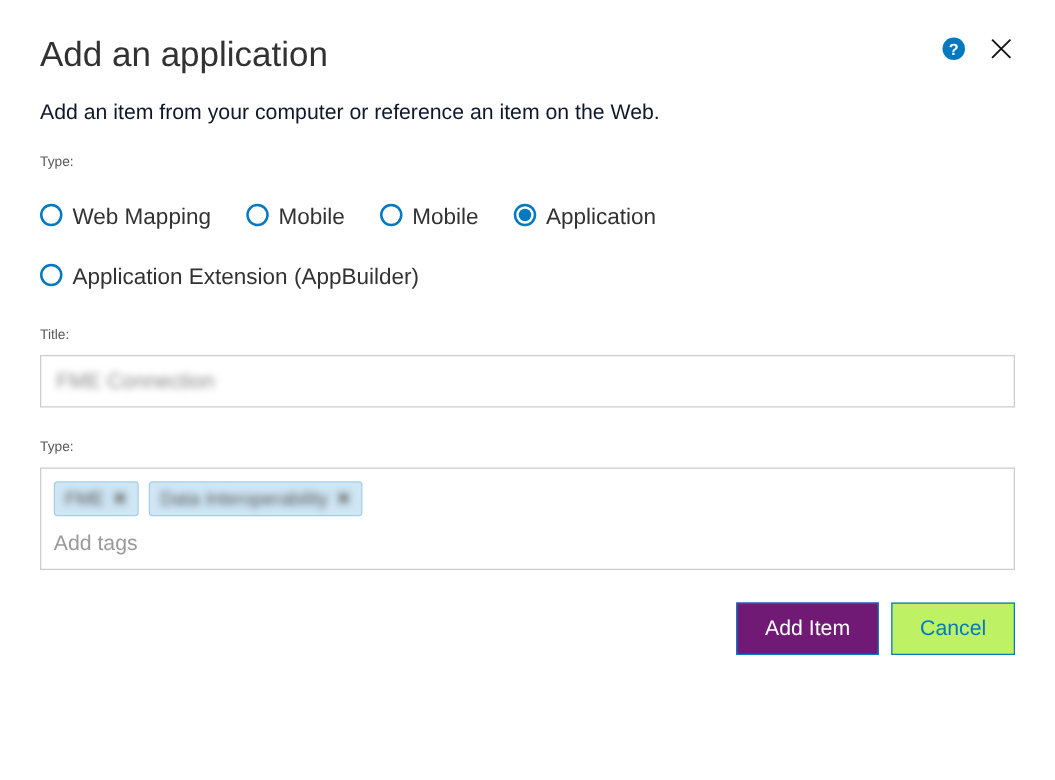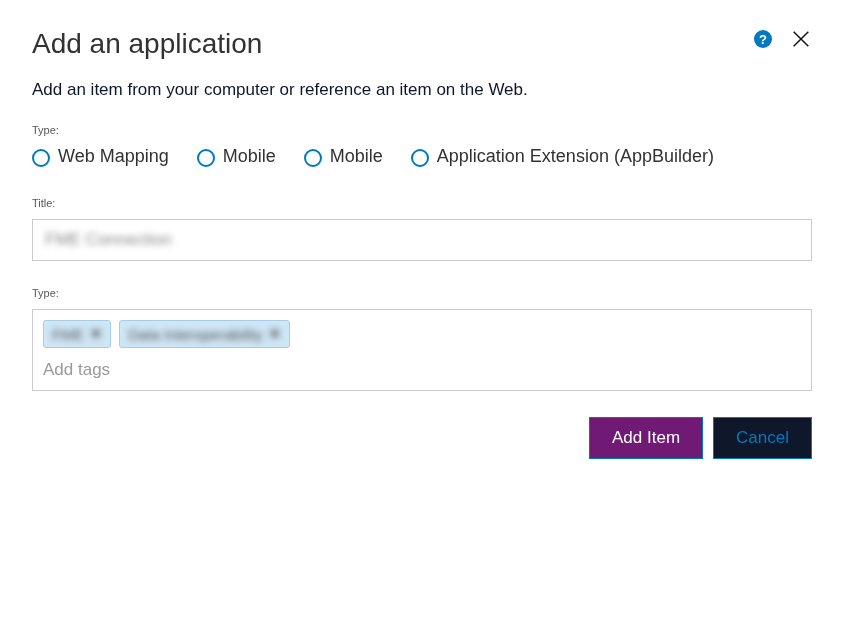--- a/index.html
+++ b/index.html
@@ -57,25 +57,26 @@
     display: block;
   }
   .radio-row {
     display: flex;
     flex-wrap: wrap;
     gap: 10px 28px;
     margin-bottom: 30px;
   }
   .radio-item {
     display: flex;
-    align-items: flex-end;
+    align-items: flex-start;
     gap: 8px;
     cursor: pointer;
     font-size: 18px;
     color: #323232;
+    margin-top: 17px;
   }
   .radio-circle {
     width: 18px; height: 18px;
     border: 2px solid #0079c1;
     border-radius: 50%;
     display: flex; align-items: center; justify-content: center;
     flex-shrink: 0;
   }
   .radio-item.selected .radio-circle::after {
     content: "";
@@ -142,21 +143,21 @@
     padding: 10px 22px;
     cursor: pointer;
     border: 1px solid transparent;
   }
   .btn.primary {
     background: #701a75;
     color: #fff;
     border-color: #0079c1;
   }
   .btn.secondary {
-    background: #0f172a;
+    background: #bef264;
     color: #0079c1;
     border-color: #0079c1;
   }
 </style>
 </head>
 <body>
 
 <div class="dialog">
 
   <div class="top-icons">
@@ -178,20 +179,24 @@
         <span class="radio-circle"></span>
         <span>Web Mapping</span>
       </div>
       <div class="radio-item">
         <span class="radio-circle"></span>
         <span>Mobile</span>
       </div>
       <div class="radio-item">
         <span class="radio-circle"></span>
         <span>Mobile</span>
+      </div>
+      <div class="radio-item selected">
+        <span class="radio-circle"></span>
+        <span>Application</span>
       </div>
       <div class="radio-item">
         <span class="radio-circle"></span>
         <span>Application Extension (AppBuilder)</span>
       </div>
     </div>
 
   <span class="field-label">Title:</span>
   <div class="text-input">
     <span class="blurred">FME Connection</span>

